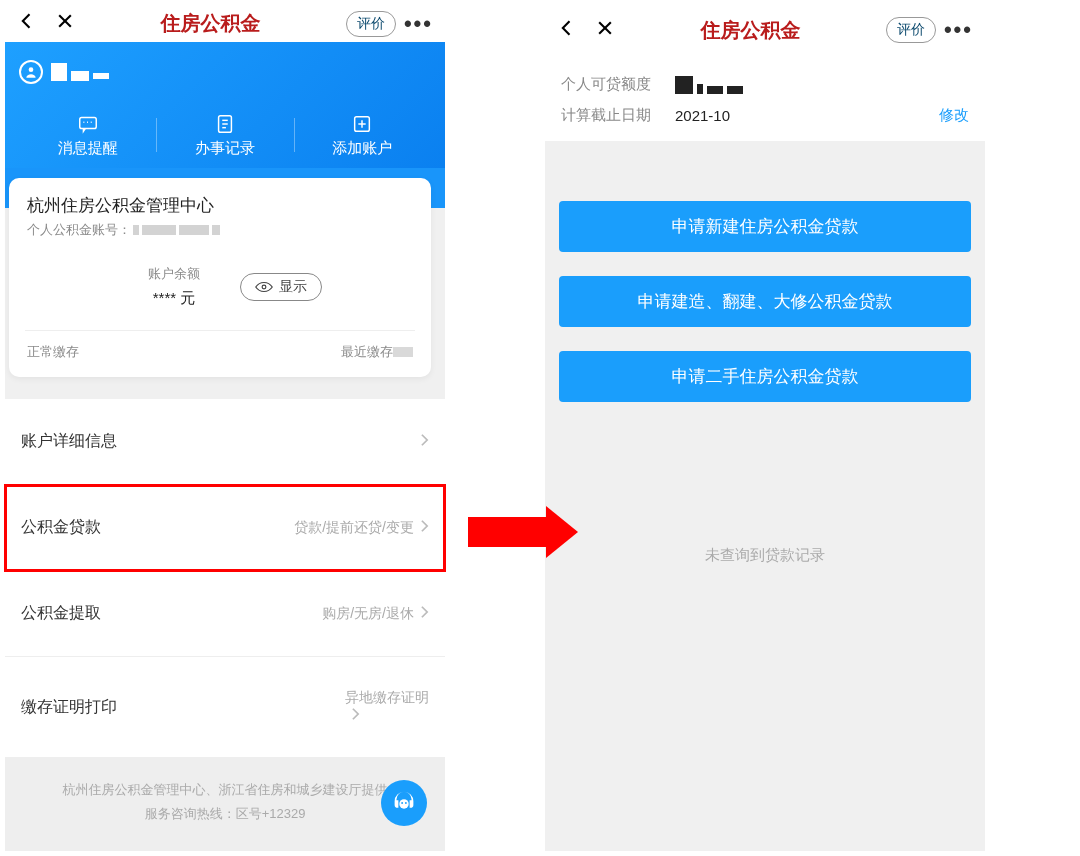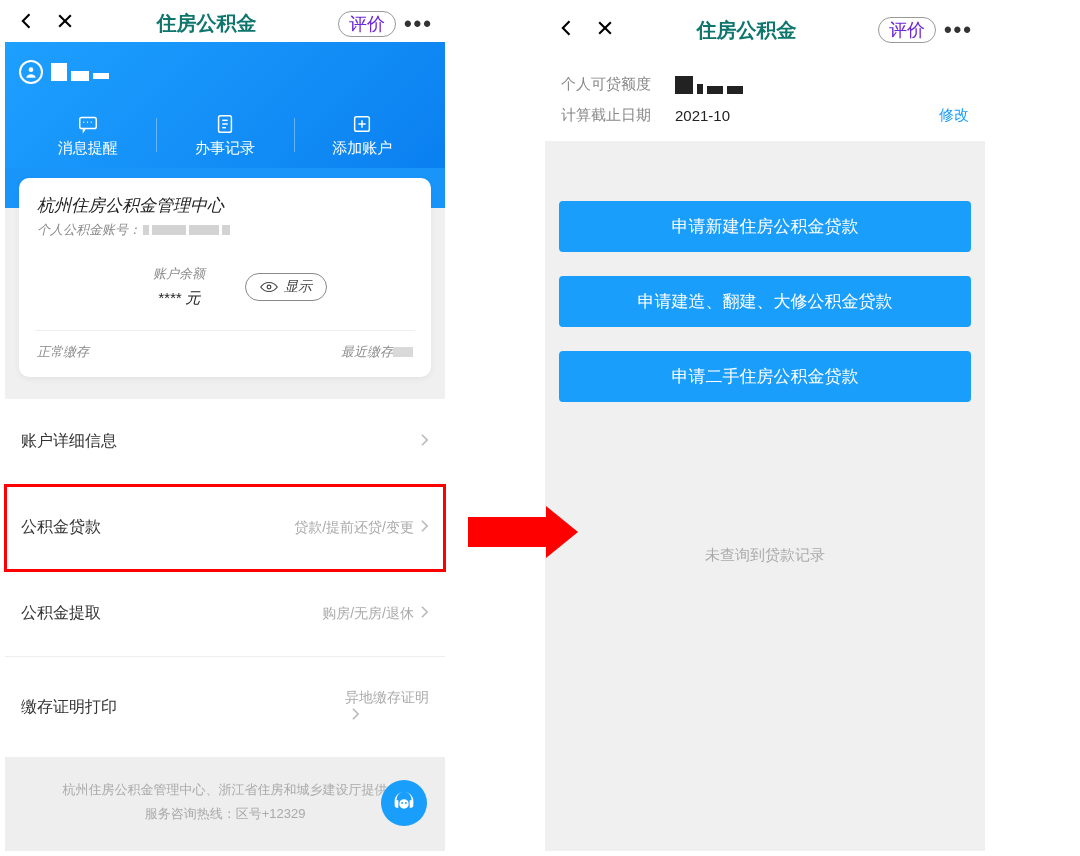--- a/index.html
+++ b/index.html
@@ -32,25 +32,25 @@
 
   
   .header {
     height: 50px;
     display: flex;
     align-items: center;
     padding: 0 12px;
     background: #fff;
   }
   .header .nav-left { display:flex; align-items:center; gap:18px;}
-  .header .title { flex:1; text-align:center; font-size:20px; font-weight:600; color:#0f766e;}
+  .header .title { flex:1; text-align:center; font-size:20px; font-weight:600; color:#b91c1c;}
   .header .nav-right { display:flex; align-items:center; gap:8px;}
   .pill {
     border:1px solid #999; border-radius:14px; height:26px; padding:0 10px;
-    font-size:18px; color:#6d28d9; display:flex; align-items:center; justify-content:center;
+    font-size:14px; color:#0c4a6e; display:flex; align-items:center; justify-content:center;
   }
   .dots { font-size:22px; font-weight:700; color:#333; letter-spacing:2px;}
   .chevron-back svg, .close-x svg { width:20px; height:20px; }
 
   
   .banner {
     background: linear-gradient(135deg,#1ea0ff 0%, #0a80f0 100%);
     color:#fff; padding:18px 14px 0 14px;
   }
   .banner-top { display:flex; align-items:center; gap:8px; margin-bottom:18px;}
@@ -67,21 +67,21 @@
   .banner-action {
     flex:1; display:flex; flex-direction:column; align-items:center; justify-content:center;
     gap:4px; font-size:15px; color:#fff; position:relative;
   }
   .banner-action + .banner-action::before {
     content:""; position:absolute; left:0; top:16px; bottom:16px; width:1px; background:rgba(255,255,255,.35);
   }
   .banner-action svg { width:22px; height:22px;}
 
   
-  .card-wrap { background:linear-gradient(#1995fa 0%, #1995fa 40px, #f0f0f0 40px); padding:10px 14px 22px 14px;font-style:italic;}
+  .card-wrap { background:linear-gradient(#1995fa 0%, #1995fa 40px, #f0f0f0 40px); padding:10px 14px 22px 4px;}
   .card {
     background:#fff; border-radius:10px; padding:16px 18px; box-shadow:0 2px 6px rgba(0,0,0,.06);
   }
   .card-title { font-size:17px; font-weight:500; color:#222;}
   .card-sub { font-size:13px; color:#8b8b8b; margin-top:4px; display:flex; align-items:center; gap:2px;}
   .card-sub .red-gray { display:flex; gap:3px;}
   .card-sub .red-gray span{ background:#d3d3d3;}
   .balance-row { margin-top:26px; display:flex; align-items:center; justify-content:center; gap:10px; padding-left:30px;}
   .balance-col { text-align:center;}
   .balance-col .lbl{ font-size:13px; color:#8b8b8b;}

